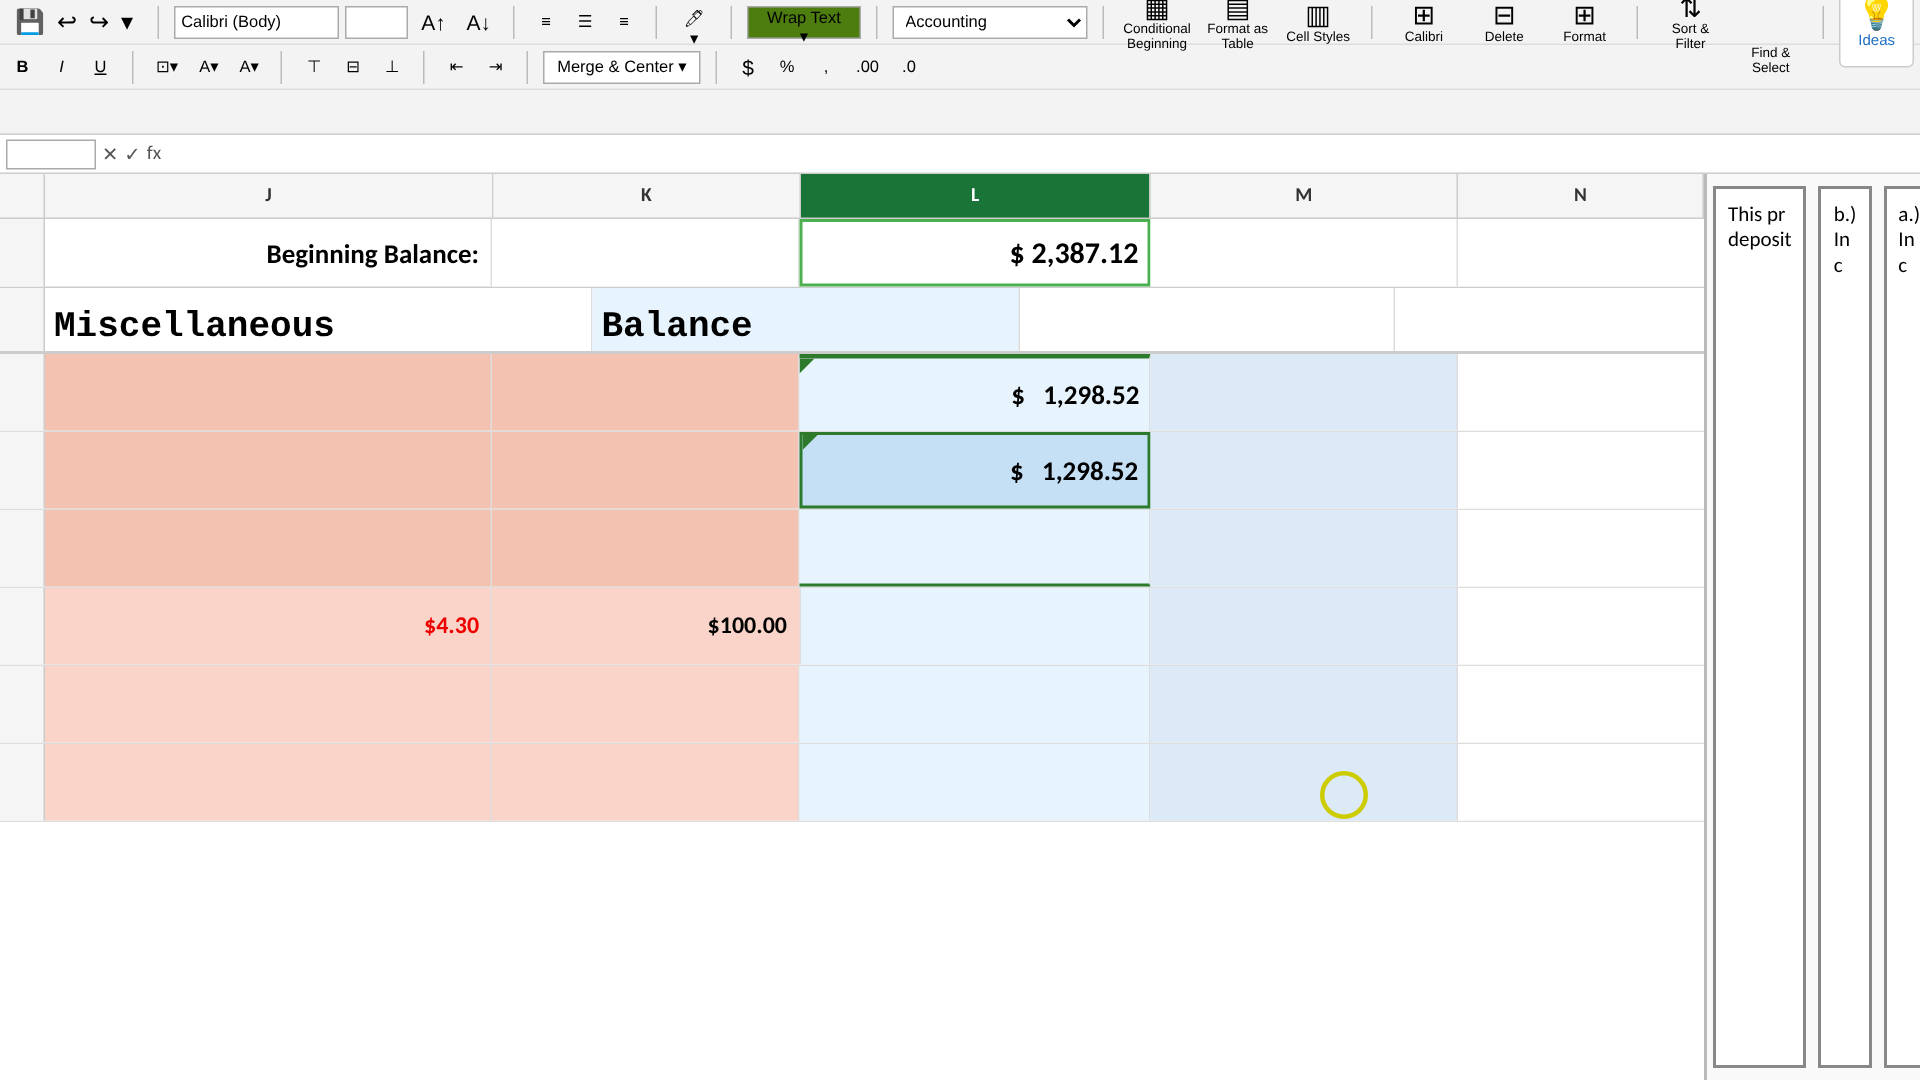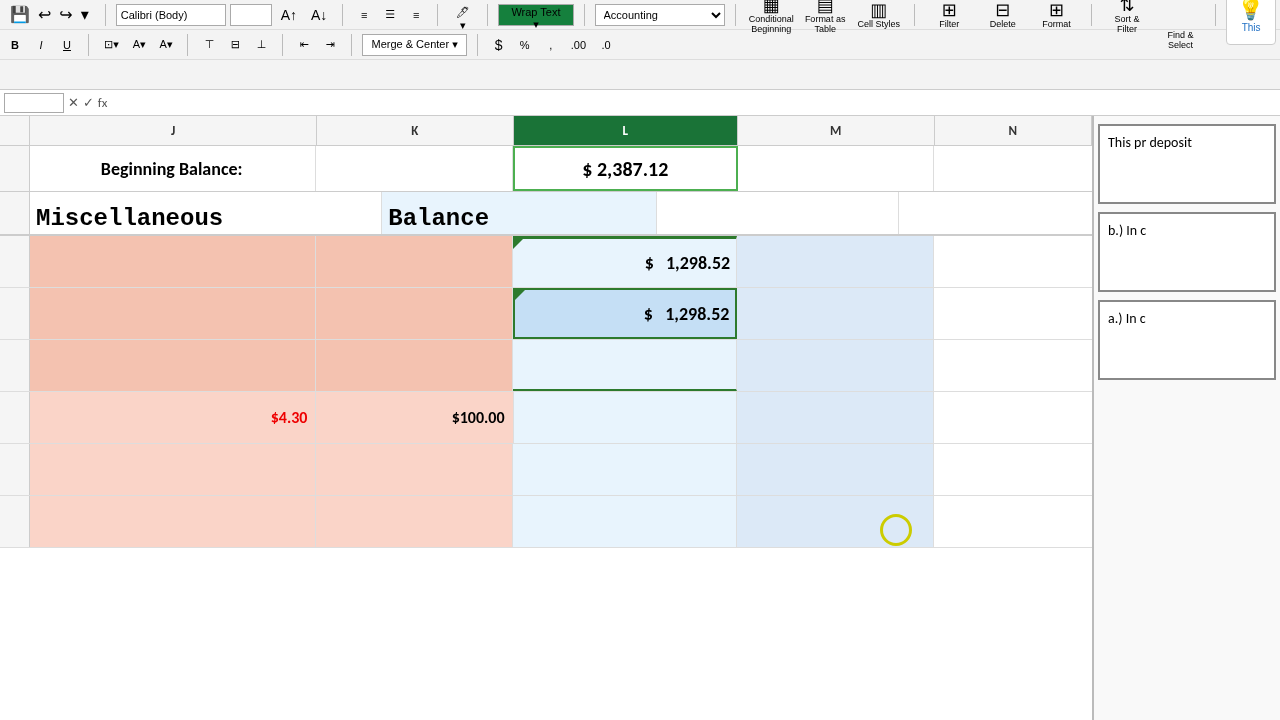--- a/index.html
+++ b/index.html
@@ -62,21 +62,21 @@
       height: 22px;
       border: 1px solid #aaa;
       background: white;
       font-size: 11px;
       padding: 1px 4px;
     }
 
     .wrap-text-btn {
       height: 22px;
       border: 1px solid #aaa;
-      background: #15803d;
+      background: #4d7c0f;
       font-size: 11px;
       padding: 1px 8px;
       cursor: pointer;
     }
 
     .merge-btn {
       height: 22px;
       border: 1px solid #aaa;
       background: white;
       font-size: 11px;
@@ -199,27 +199,27 @@
     .bg-light-blue { background-color: #dce9f7; }
 
     
     .col-l-selected { background-color: #e8f4fd !important; }
 
     
     .beginning-balance-label {
       text-align: right;
       font-size: 18px;
       font-weight: bold;
-      justify-content: center;
+      justify-content: flex-end;
       padding-right: 8px;
     }
     .balance-value-cell {
       background: white;
       border: 2px solid #4CAF50;
-      justify-content: center;
+      justify-content: flex-end;
       font-size: 20px;
       font-weight: bold;
     }
 
     
     .header-cell {
       font-size: 24px;
       font-weight: bold;
       background: white;
       align-items: flex-end;
@@ -236,26 +236,25 @@
       width: 32px;
       height: 32px;
       border: 3px solid #cccc00;
       border-radius: 50%;
       pointer-events: none;
       z-index: 100;
     }
 
     
     #right-panel {
-      width: 188px;
+      width: 144px;
       background: #f9f9f9;
       border-left: 2px solid #bbb;
       overflow: hidden;
       display: flex;
-      flex-direction: column;
       gap: 8px;
       padding: 8px 4px;
     }
     .info-box {
       border: 2px solid #888;
       background: white;
       padding: 8px;
       font-size: 14px;
       font-weight: normal;
       min-height: 80px;
@@ -378,21 +377,21 @@
     </button>
     <button class="big-btn">
       <span class="big-btn-icon">▥</span>
       <span style="font-size:9px;">Cell
 Styles</span>
     </button>
     <div class="section-divider"></div>
 
     <button class="big-btn">
       <span class="big-btn-icon">⊞</span>
-      <span style="font-size:9px;">Filter</span>
+      <span style="font-size:9px;">Calibri</span>
     </button>
     <button class="big-btn">
       <span class="big-btn-icon">⊟</span>
       <span style="font-size:9px;">Delete</span>
     </button>
     <button class="big-btn">
       <span class="big-btn-icon">⊞</span>
       <span style="font-size:9px;">Format</span>
     </button>
     <div class="section-divider"></div>
@@ -403,21 +402,21 @@
 Filter</span>
     </button>
     <button class="big-btn">
       <span class="big-btn-icon">🔍</span>
       <span style="font-size:9px;margin-top:32px;">Find &amp;
 Select</span>
     </button>
     <div class="section-divider"></div>
     <button class="ideas-btn">
       <span class="ideas-btn-icon">💡</span>
-      <span style="font-size:10px;">This</span>
+      <span style="font-size:10px;">Ideas</span>
     </button>
   </div>
 
   <div class="toolbar-row2">
     <button class="tb-btn" style="font-weight:bold;">B</button>
     <button class="tb-btn" style="font-style:italic;">I</button>
     <button class="tb-btn" style="text-decoration:underline;">U</button>
     <div class="section-divider"></div>
 
     <button class="tb-btn">⊡▾</button>

